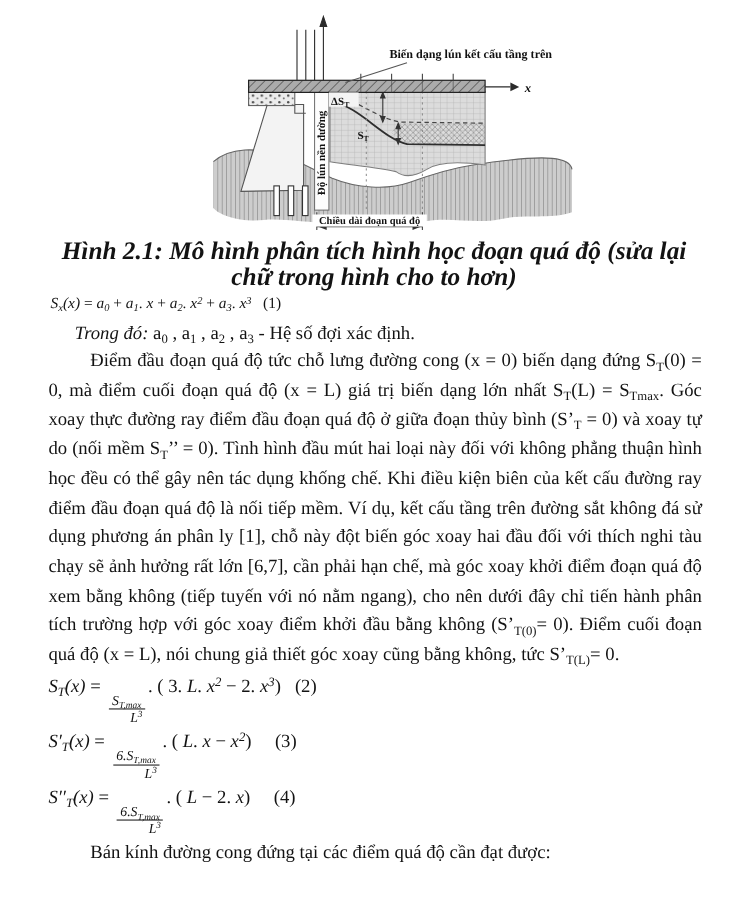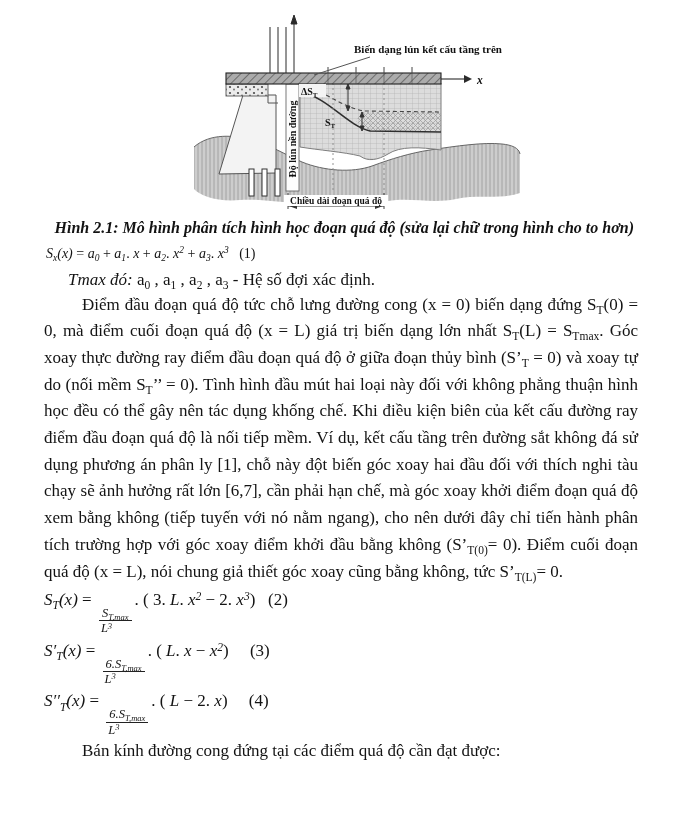--- a/index.html
+++ b/index.html
@@ -5,32 +5,32 @@
   html,body{margin:0;padding:0;background:#e9e9e9}
   .page{
     width:680px;height:823px;background:#ffffff;overflow:hidden;
     font-family:"Liberation Serif",serif;color:#131313;position:relative;
   }
   
   .fig{margin:13px 0 0 148px;width:382px;height:200px;position:relative}
   .fig svg{position:absolute;left:0;top:0;font-family:"Liberation Serif",serif}
   
   .caption{
-    margin:3px 46px 0 46px;text-align:right;font-weight:700;font-style:italic;
-    font-size:16px;line-height:23.5px;
+    margin:3px 46px 0 46px;text-align:center;font-weight:700;font-style:italic;
+    font-size:23px;line-height:23.5px;
   }
   
   .math{font-size:14px;margin-left:46px;line-height:27px}
   .math .it,.math sub,.math sup{font-style:italic}
   .feq{margin:1px 0 1px 44px;font-size:17px}
   sub{font-size:68%;vertical-align:baseline;position:relative;top:.35em;line-height:0}
   sup{font-size:68%;vertical-align:baseline;position:relative;top:-.45em;line-height:0}
   .it{font-style:italic}
   .frac{
-    display:inline-flex;flex-direction:column;align-items:flex-start;
+    display:inline-flex;flex-direction:column;align-items:flex-end;
     vertical-align:-0.95em;line-height:1.15;font-size:12.5px;margin:0 3px;font-style:italic;
   }
   .frac .num{border-bottom:1px solid #222;padding:0 3px}
   .frac .den{padding:0 2px}
   
   .para{
     margin:0 42px 0 44px;font-size:17px;line-height:26.7px;
     text-align:justify;text-indent:38px;
   }
   .line{margin:0 42px 0 44px;font-size:17px;line-height:25px;text-indent:38px}
@@ -153,21 +153,21 @@
         <polygon points="235,193 227,190 227,196" fill="#333"></polygon>
         <rect x="136" y="182" width="104" height="11" fill="#ffffff"></rect>
         <text x="188" y="191" text-anchor="middle" font-size="9.5" font-weight="700" fill="#111">Chiều dài đoạn quá độ</text>
       </g>
     </svg>
   </div>
 
   <div class="caption">Hình 2.1: Mô hình phân tích hình học đoạn quá độ (sửa lại chữ trong hình cho to hơn)</div>
 
   <div class="math"><span class="it">S</span><sub>x</sub><span class="it">(x)</span> = <span class="it">a</span><sub>0</sub> + <span class="it">a</span><sub>1</sub>. <span class="it">x</span> + <span class="it">a</span><sub>2</sub>. <span class="it">x</span><sup>2</sup> +  <span class="it">a</span><sub>3</sub>. <span class="it">x</span><sup>3</sup>&nbsp;&nbsp;&nbsp;(1)</div>
-  <div class="line" style="text-indent:24px"><span class="it">Tmax đó:</span> a<sub>0</sub> , a<sub>1</sub> , a<sub>2</sub> , a<sub>3</sub> - Hệ số đợi xác định.</div>
+  <div class="line" style="text-indent:24px"><span class="it">Trong đó:</span> a<sub>0</sub> , a<sub>1</sub> , a<sub>2</sub> , a<sub>3</sub> - Hệ số đợi xác định.</div>
 
   <div class="para">Điểm đầu đoạn quá độ tức chỗ lưng đường cong (x = 0) biến dạng đứng S<sub>T</sub>(0) = 0, mà điểm cuối đoạn quá độ (x = L) giá trị biến dạng lớn nhất S<sub>T</sub>(L) = S<sub>Tmax</sub>. Góc xoay thực đường ray điểm đầu đoạn quá độ ở giữa đoạn thủy bình (S’<sub>T</sub> = 0) và xoay tự do (nối mềm S<sub>T</sub>’’ = 0). Tình hình đầu mút hai loại này đối với không phẳng thuận hình học đều có thể gây nên tác dụng khống chế. Khi điều kiện biên của kết cấu đường ray điểm đầu đoạn quá độ là nối tiếp mềm. Ví dụ, kết cấu tầng trên đường sắt không đá sử dụng phương án phân ly [1], chỗ này đột biến góc xoay hai đầu đối với thích nghi tàu chạy sẽ ảnh hưởng rất lớn [6,7], cần phải hạn chế, mà góc xoay khởi điểm đoạn quá độ xem bằng không (tiếp tuyến với nó nằm ngang), cho nên dưới đây chỉ tiến hành phân tích trường hợp với góc xoay điểm khởi đầu bằng không (S’<sub>T(0)</sub>= 0). Điểm cuối đoạn quá độ (x = L), nói chung giả thiết góc xoay cũng bằng không, tức S’<sub>T(L)</sub>= 0.</div>
 
   <div class="math feq"><span class="it">S</span><sub>T</sub><span class="it">(x)</span> = <span class="frac">
         <span class="num"><span class="it">S</span><sub>T,max</sub></span>
         <span class="den"><span class="it">L</span><sup>3</sup></span>
       </span>. ( 3. <span class="it">L</span>. <span class="it">x</span><sup>2</sup> − 2. <span class="it">x</span><sup>3</sup>)&nbsp;&nbsp;&nbsp;(2)</div>
   <div class="math feq"><span class="it">S′</span><sub>T</sub><span class="it">(x)</span> = <span class="frac">
         <span class="num">6.<span class="it">S</span><sub>T,max</sub></span>
         <span class="den"><span class="it">L</span><sup>3</sup></span>

